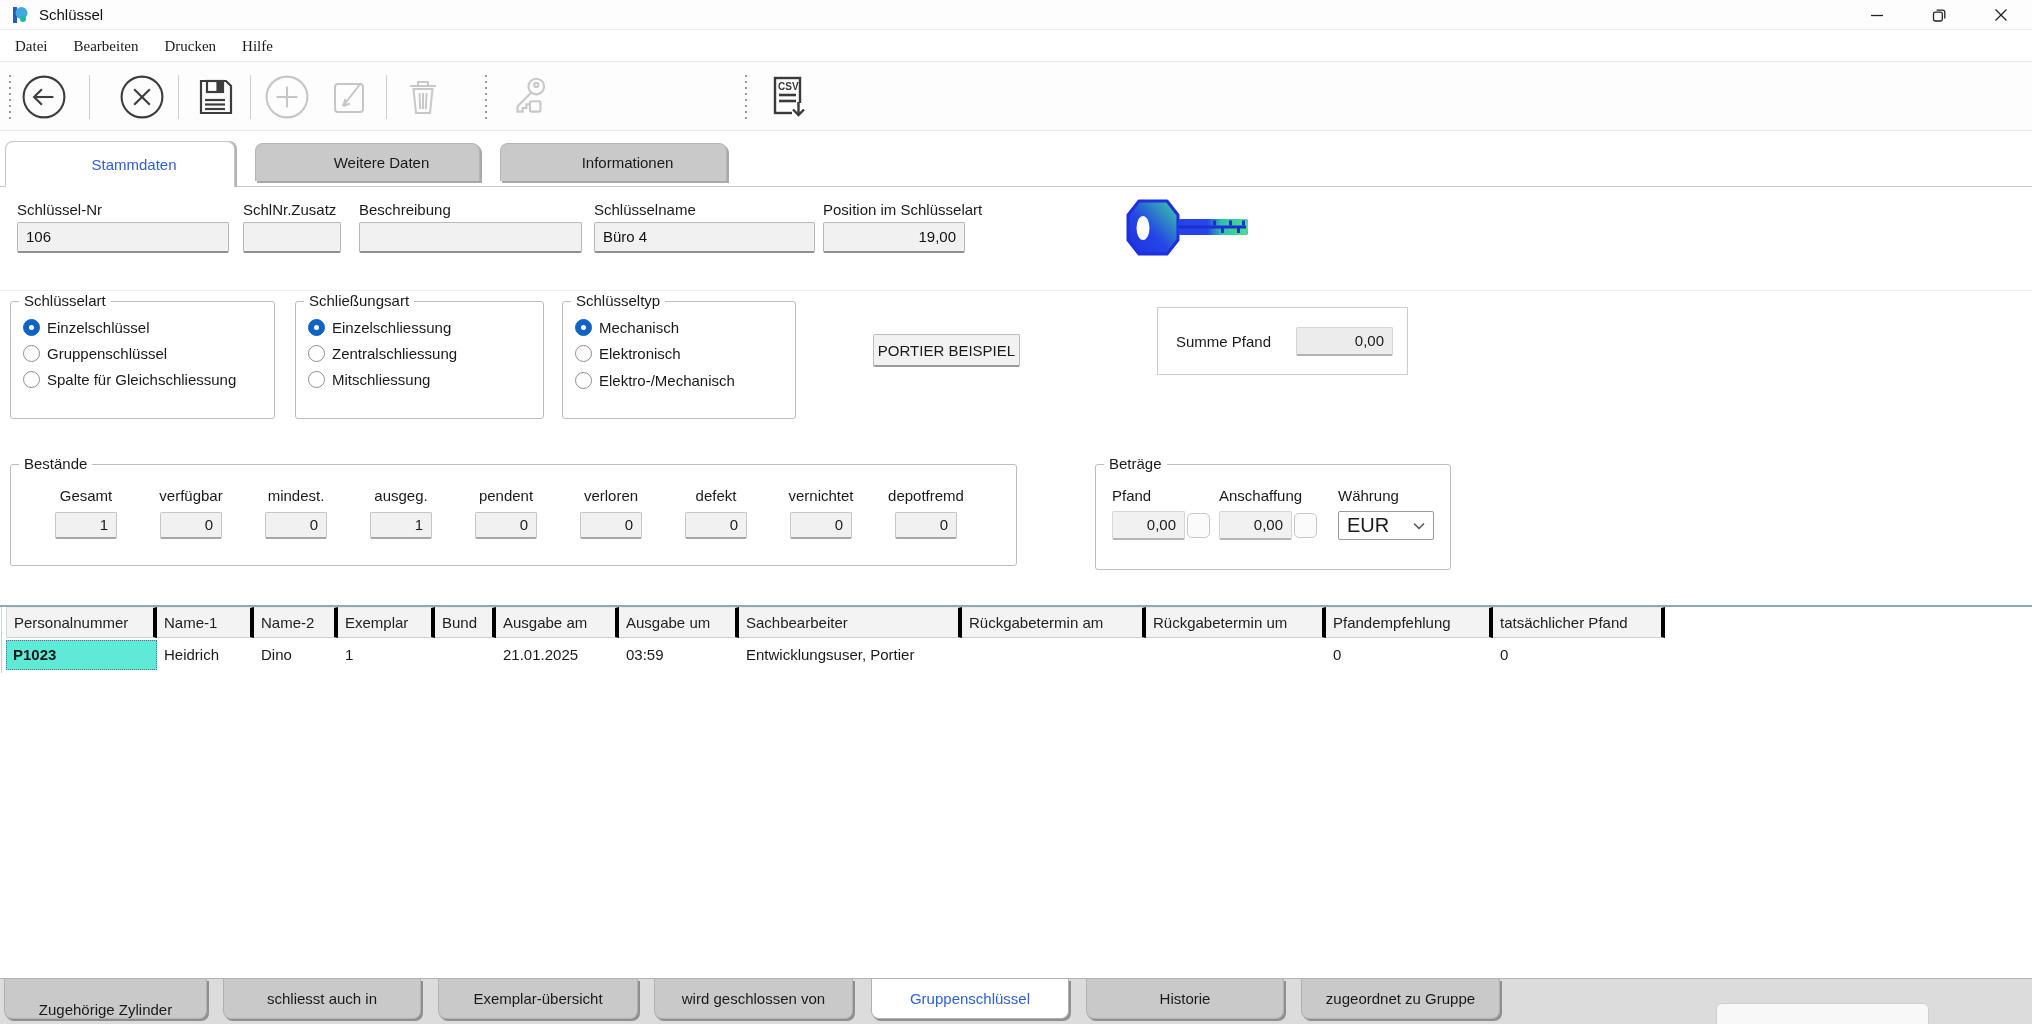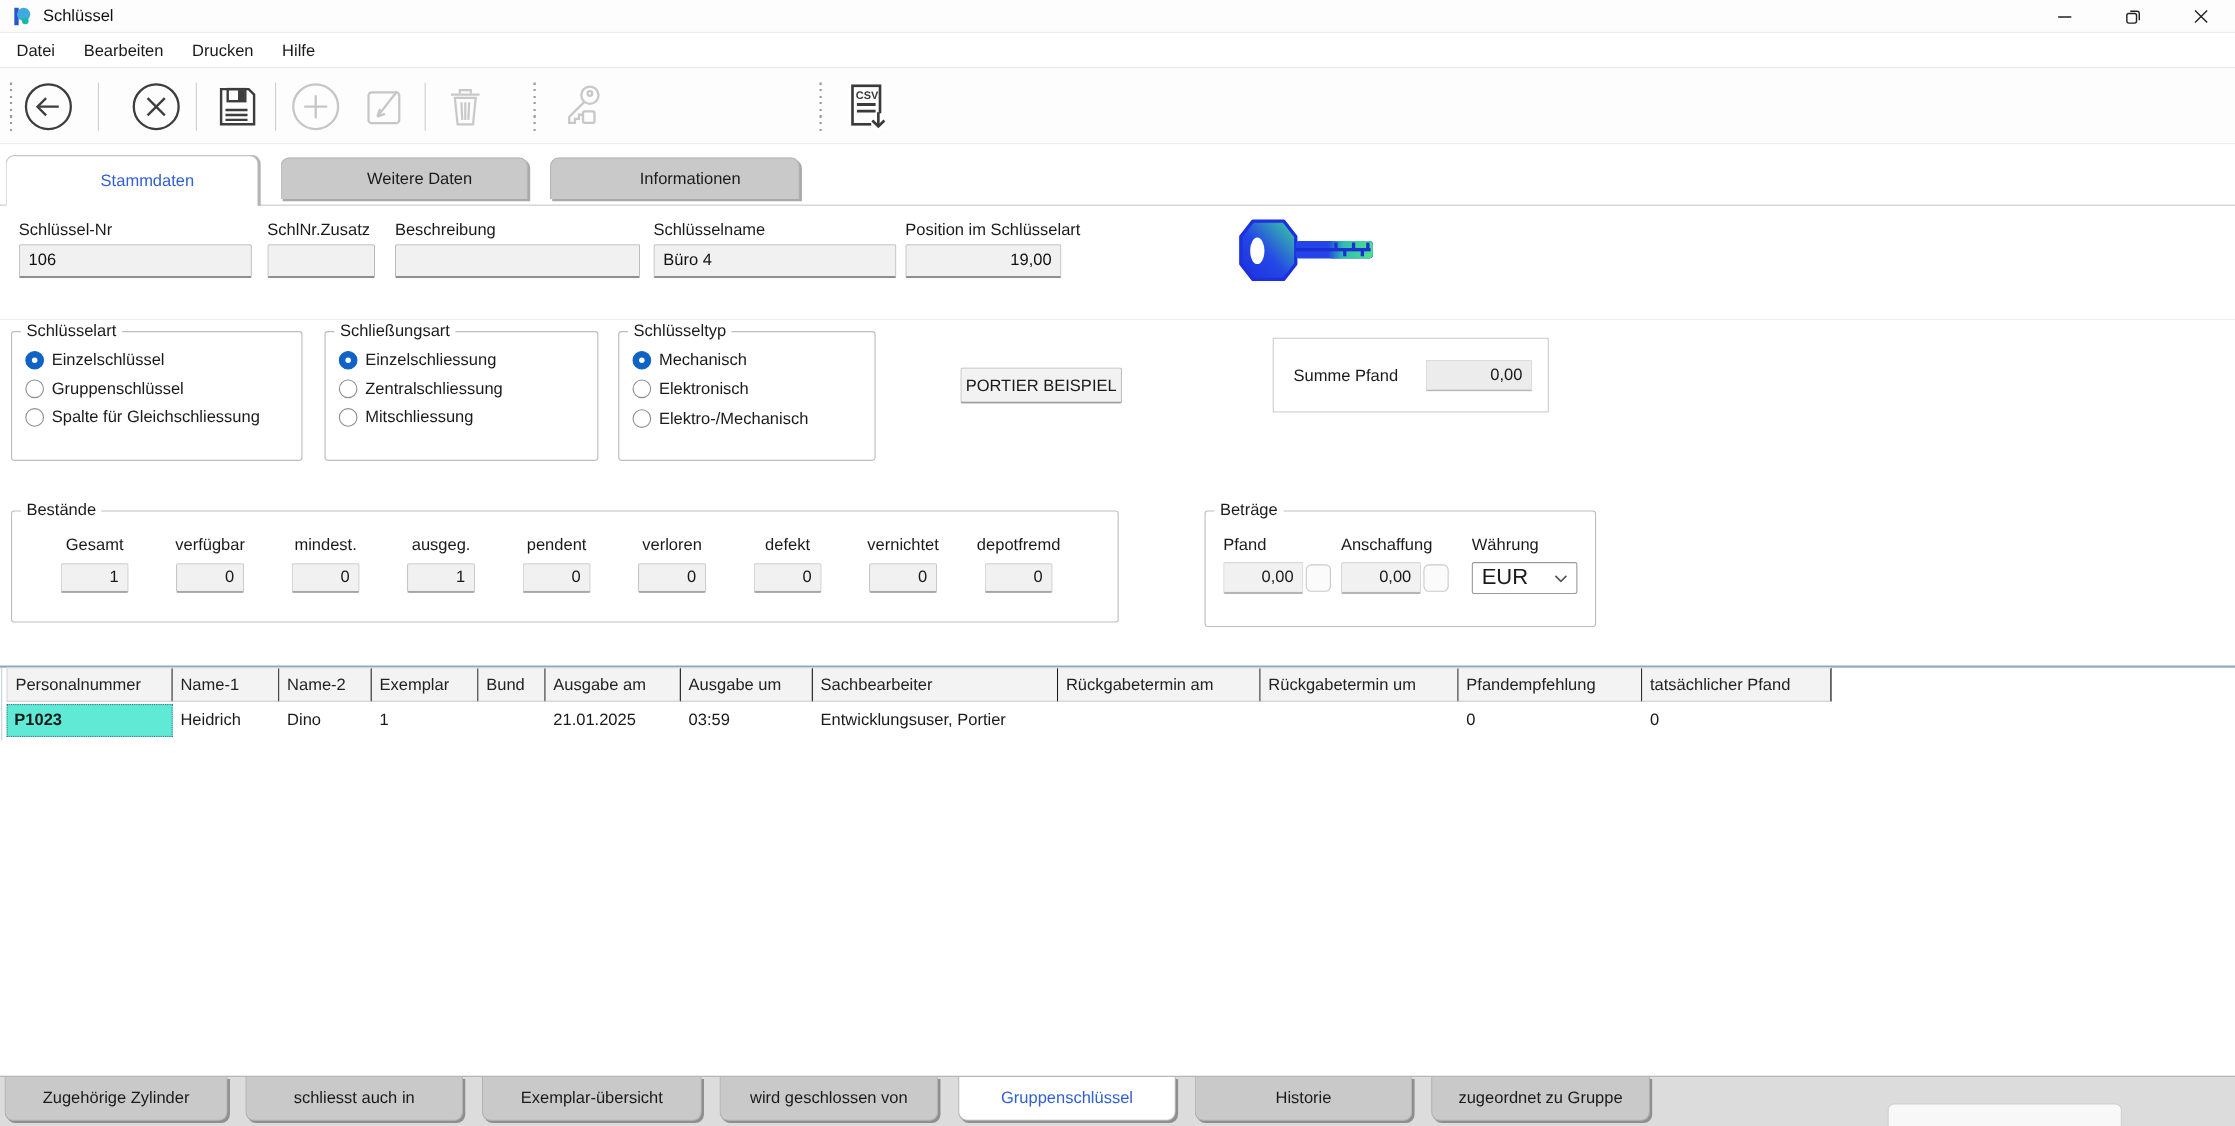--- a/index.html
+++ b/index.html
@@ -9,21 +9,21 @@
 
   
   .titlebar { position:absolute; left:0; top:0; width:2032px; height:30px; background:#fdfdfd; display:flex; align-items:center; border-bottom:1px solid #ededed; }
   .app-icon { margin-left:10px; width:20px; height:20px; }
   .title-text { margin-left:9px; font-size:15px; color:#111; }
   .win-controls { position:absolute; right:0; top:0; height:30px; display:flex; }
   .win-btn { width:62px; height:30px; display:flex; align-items:center; justify-content:center; }
 
   
   .menubar { position:absolute; left:0; top:31px; width:2032px; height:30px; background:#fff; display:flex; align-items:center; padding-left:2px; }
-  .menu-item { padding:5px 13px; cursor:default; }
+  .menu-item { padding:5px 13px; cursor:default;font-family:Liberation Serif, serif; }
 
   
   .toolbar { position:absolute; left:0; top:61px; width:2032px; height:70px; background:#fdfdfd; border-top:1px solid #ececec; border-bottom:1px solid #ececec; }
   .tool { position:absolute; top:11px; width:48px; height:48px; display:flex; align-items:center; justify-content:center; }
   .grip { position:absolute; top:13px; width:4px; height:44px;
           background-image:repeating-linear-gradient(to bottom,#9a9a9a 0 2px, transparent 2px 6px); background-size:2px 100%; background-repeat:no-repeat; background-position:center; }
   .tsep { position:absolute; top:13px; width:1px; height:44px; background:#cfcfcf; }
 
   
   .toptab { position:absolute; height:38px; top:143px; background:#c9c9c9; border:1px solid #b5b5b5; border-bottom:none; border-radius:8px 8px 0 0; display:flex; align-items:center; justify-content:center; box-shadow:2px 2px 0 #a9a9a9; z-index:2;padding-left:28px; }
@@ -54,21 +54,21 @@
   .bcol .cnt { width:62px; height:27px; margin:8px auto 0; background:#f1f1f1; border:1px solid #c6c6c6; border-bottom:2px solid #a6a6a6; border-radius:2px; text-align:right; padding:0 8px; line-height:23px; font-size:15px; }
 
   .subbtn { position:absolute; width:23px; height:25px; background:#fbfbfb; border:1px solid #c9c9c9; border-radius:5px; }
   .cselect { position:absolute; width:96px; height:29px; background:#fff; border:1px solid #9a9a9a; border-radius:2px; display:flex; align-items:center; padding:0 8px; font-size:20px; }
   .cselect svg { margin-left:auto; }
 
   
   .grid-top { position:absolute; left:0; top:605px; width:2032px; height:2px; background:#8fa8bc; }
   .grid-left { position:absolute; left:1px; top:607px; width:1px; height:66px; background:#c2d2e0; }
   .thead { position:absolute; left:6px; top:607px; height:31px; display:flex; }
-  .th { background:#f3f3f3; border-right:1px solid #000000; border-bottom:1px solid #cfcfcf; border-top:1px solid #e9e9e9; padding:0 7px; line-height:29px; font-size:15px; color:#222; white-space:nowrap; overflow:hidden; }
+  .th { background:#f3f3f3; border-right:4px solid #000000; border-bottom:1px solid #cfcfcf; border-top:1px solid #e9e9e9; padding:0 7px; line-height:29px; font-size:15px; color:#222; white-space:nowrap; overflow:hidden; }
   .th:first-child { border-left:1px solid #d9d9d9; }
   .trow { position:absolute; left:6px; top:640px; height:30px; display:flex; }
   .td { padding:0 7px; line-height:30px; font-size:15px; white-space:nowrap; overflow:visible; }
   .td.selcell { background:#5eead4; outline:1px dotted #4f6f94; outline-offset:-1px;font-weight:bold; }
 
   
   .bottombar { position:absolute; left:0; top:978px; width:2032px; height:46px; background:#dcdcdc; border-top:1px solid #b3b3b3; }
   .btab { position:absolute; top:0; height:40px; background:#c9c9c9; border:1px solid #b0b0b0; border-top:none; border-radius:0 0 8px 8px; display:flex; align-items:center; justify-content:center; font-size:15px; box-shadow:2px 2px 0 #8f8f8f; }
   .btab.active { background:#fff; color:#2f5fd0; }
   .partialbox { position:absolute; left:1716px; top:1003px; width:213px; height:40px; background:#f8f8f8; border:1px solid #cfcfcf; border-radius:6px; }
@@ -396,21 +396,21 @@
   <div class="td" style="width:123px">21.01.2025</div>
   <div class="td" style="width:120px">03:59</div>
   <div class="td" style="width:223px">Entwicklungsuser, Portier</div>
   <div class="td" style="width:184px"></div>
   <div class="td" style="width:180px"></div>
   <div class="td" style="width:167px">0</div>
   <div class="td" style="width:172px">0</div>
 </div>
 
 <div class="bottombar">
-  <div class="btab" style="left:4px; width:203px;">
+  <div class="btab" style="left:4px; width:203px;align-items:flex-end;">
       <span>Zugehörige Zylinder</span>
     </div>
   <div class="btab" style="left:223px; width:198px;">
       <span>schliesst auch in</span>
     </div>
   <div class="btab" style="left:438px; width:200px;">
       <span>Exemplar-übersicht</span>
     </div>
   <div class="btab" style="left:654px; width:199px;">
       <span>wird geschlossen von</span>

